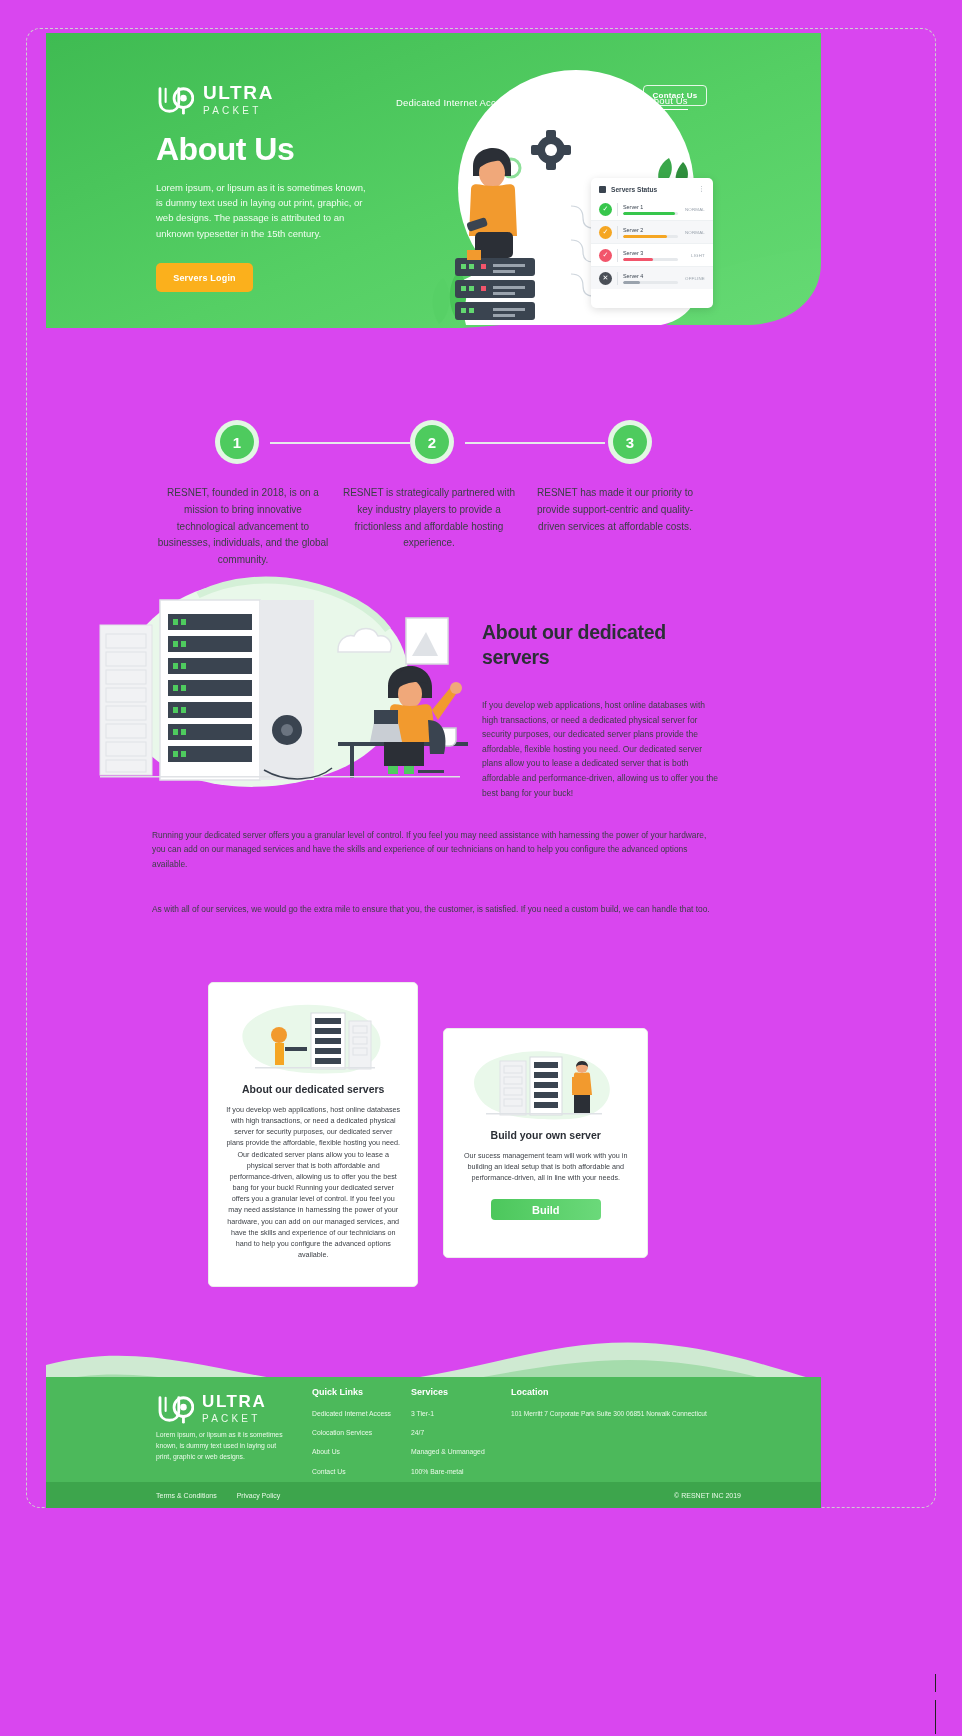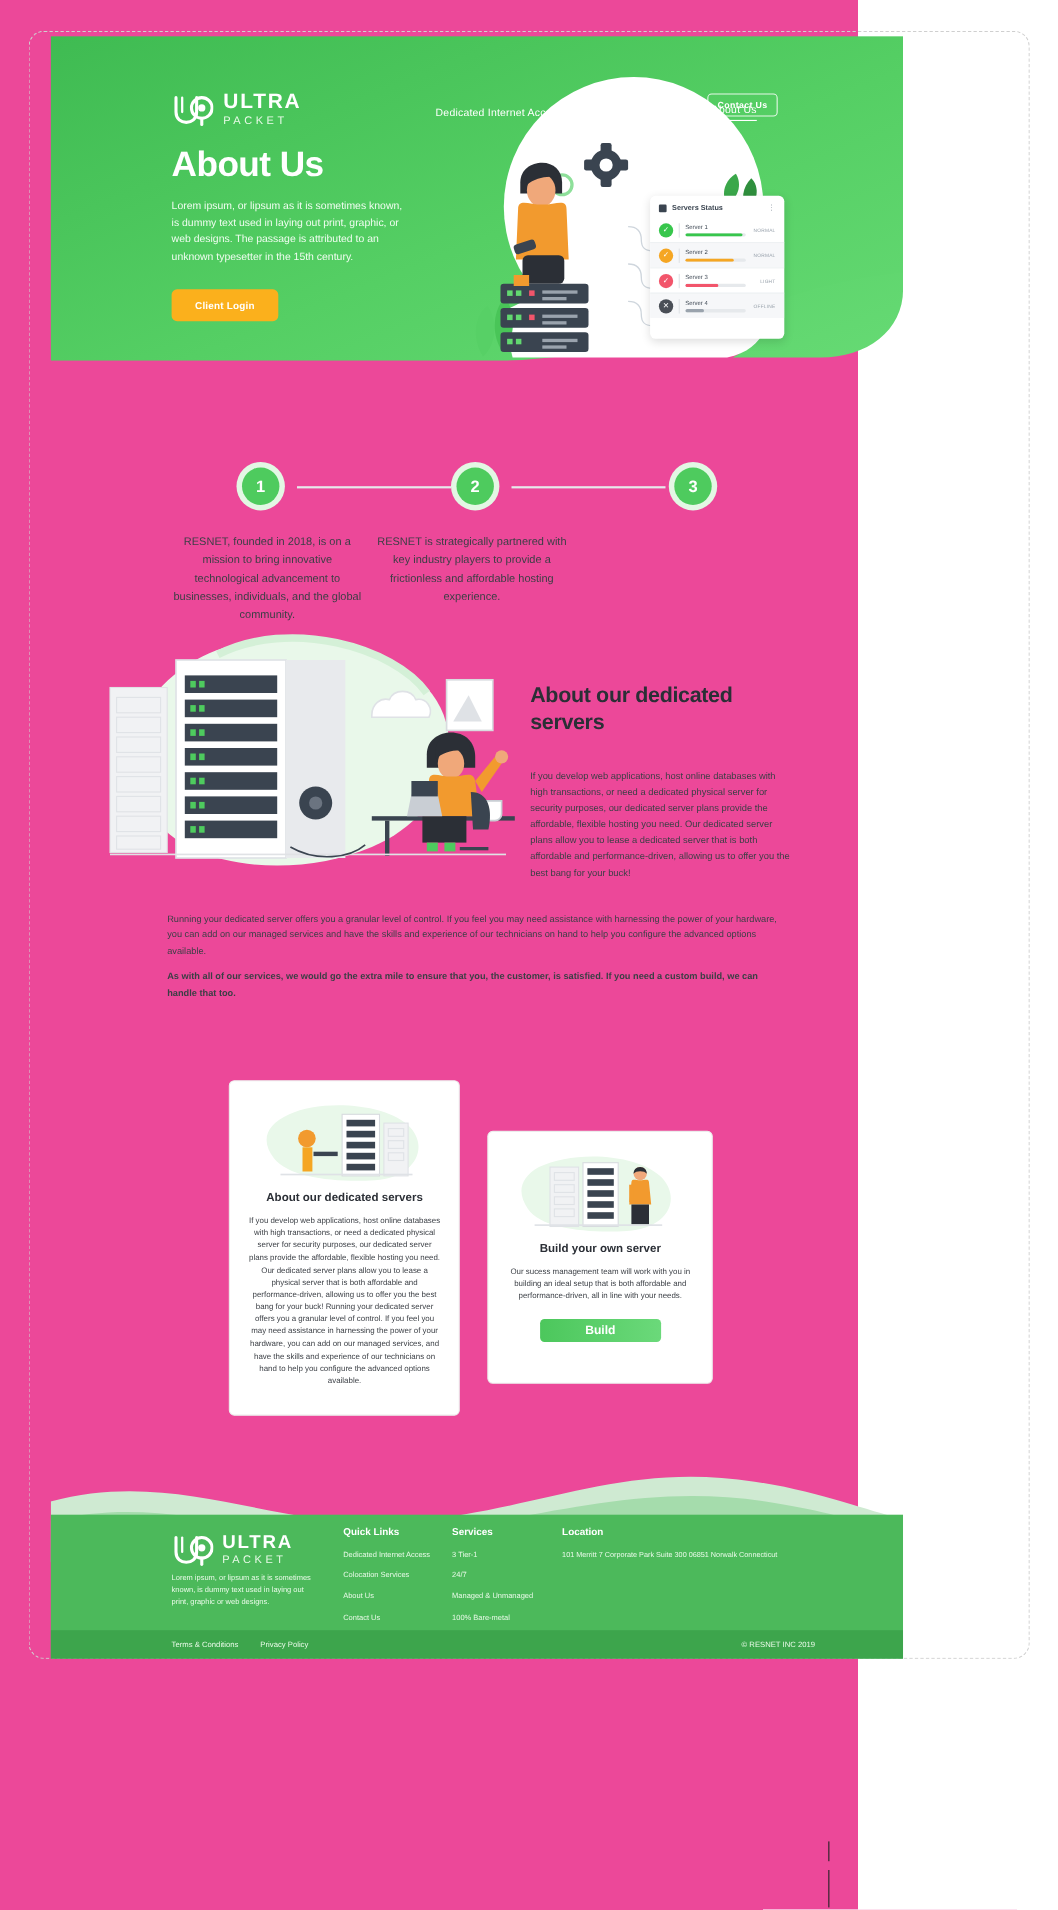--- a/index.html
+++ b/index.html
@@ -2,21 +2,21 @@
 <html><head>
 <meta charset="utf-8">
 <style>
   * { box-sizing: border-box; margin: 0; padding: 0; }
   html, body {
     width: 962px; height: 1736px;
     background: #ffffff;
     font-family: "Liberation Sans", sans-serif;
     overflow: hidden;
   }
-  .page { position: relative; width: 780px; height: 1736px; background:#ec4899; }
+  .page { position: relative; width: 962px; height: 1736px; background:#d946ef; }
 
   
   .frame-dash {
     position: absolute; left: 26px; top: 28px;
     width: 910px; height: 1480px;
     border: 1px dashed #cfcfcf; border-radius: 14px;
     pointer-events: none;
   }
   .caret { position:absolute; right: 26px; bottom: 2px; width:1px; height:34px; background:#222; }
   .caret2 { position:absolute; right: 26px; bottom: 44px; width:1px; height:18px; background:#222; }
@@ -101,21 +101,21 @@
 
   
   .about { position:absolute; left:80px; top:570px; width:800px; }
   .about-ill { position:absolute; left:8px; top:0; width:380px; height:240px; }
   .about-right { position:absolute; left:402px; top:50px; width:240px; }
   .about-h2 { font-size:19.5px; font-weight:bold; color:#2b2f36; line-height:1.28; letter-spacing:-.3px; }
   .about-p { margin-top:28px; font-size:8.5px; line-height:1.72; color:#3b3f45; }
 
   .about-body { position:absolute; left:72px; top:258px; width:565px; }
   .about-body p { font-size:8.4px; line-height:1.72; color:#3b3f45; }
-  .about-body p + p { margin-top:9px;font-weight:bold; }
+  .about-body p + p { margin-top:31px; }
 
   
   .cards { position:absolute; left:208px; top:982px; width:440px; display:flex; gap:25px; align-items:flex-start; }
   .card { background:#fff; border:1px solid #ececec; border-radius:5px; }
   .card-a { width:213px; height:305px; padding:18px 16px; }
   .card-b { width:207px; height:230px; padding:18px 16px;margin-top:46px; }
   .card-img { height:74px; display:flex; align-items:center; justify-content:center; }
   .card-h { text-align:center; font-size:10.5px; font-weight:bold; color:#2b2f36; margin-top:8px; }
   .card-p { text-align:center; font-size:7.2px; line-height:1.55; color:#3b3f45; margin-top:9px; }
   .btn-build {
@@ -201,21 +201,21 @@
     <div class="nav-links">
       <a href="#">Dedicated Internet Access</a>
       <a href="#">Colocation Services</a>
       <a href="#" class="active">About Us</a>
     </div>
     <div class="btn-contact">Contact Us</div>
 
     <div class="hero-copy">
       <div class="hero-title">About Us</div>
       <div class="hero-sub">Lorem ipsum, or lipsum as it is sometimes known, is dummy text used in laying out print, graphic, or web designs. The passage is attributed to an unknown typesetter in the 15th century.</div>
-      <div class="btn-login">Client Login</div>
+      <div class="btn-login">Servers Login</div>
     </div>
 
     <div class="hero-ill">
       <svg width="305" height="215" viewBox="0 0 305 215">
 
         <path d="M42,150 C30,160 28,180 38,196 C50,186 52,164 42,150Z" fill="#57d066"></path>
         <path d="M58,142 C46,156 46,178 56,192 C68,180 68,156 58,142Z" fill="#49c558"></path>
         <path d="M268,30 C258,36 254,48 260,58 C270,52 274,40 268,30Z" fill="#3aa74a"></path>
         <path d="M282,34 C274,42 272,54 278,62 C288,56 290,42 282,34Z" fill="#2f8f3d"></path>
 
@@ -338,20 +338,21 @@
     <div class="steps-row">
       <div class="step-line l1ln"></div>
       <div class="step-line l2ln"></div>
       <div class="step-circle s1">1</div>
       <div class="step-circle s2">2</div>
       <div class="step-circle s3">3</div>
     </div>
     <div class="steps-text">
       <div class="step-col">RESNET, founded in 2018, is on a mission to bring innovative technological advancement to businesses, individuals, and the global community.</div>
       <div class="step-col">RESNET is strategically partnered with key industry players to provide a frictionless and affordable hosting experience.</div>
+      <div class="step-col">RESNET has made it our priority to provide support-centric and quality-driven services at affordable costs.</div>
     </div>
   </div>
 
   <div class="about">
     <div class="about-ill">
       <svg width="380" height="240" viewBox="0 0 380 240">
         <path d="M90,30 C150,-5 260,10 300,55 C340,100 320,170 250,200 C180,230 80,220 50,170 C20,120 30,65 90,30Z" fill="#e9f8ea"></path>
         <path d="M110,25 C175,-8 270,18 300,60" fill="none" stroke="#d4f0d7" stroke-width="7"></path>
 
         <rect x="12" y="55" width="52" height="150" fill="#f1f2f4" stroke="#e0e2e5"></rect>

